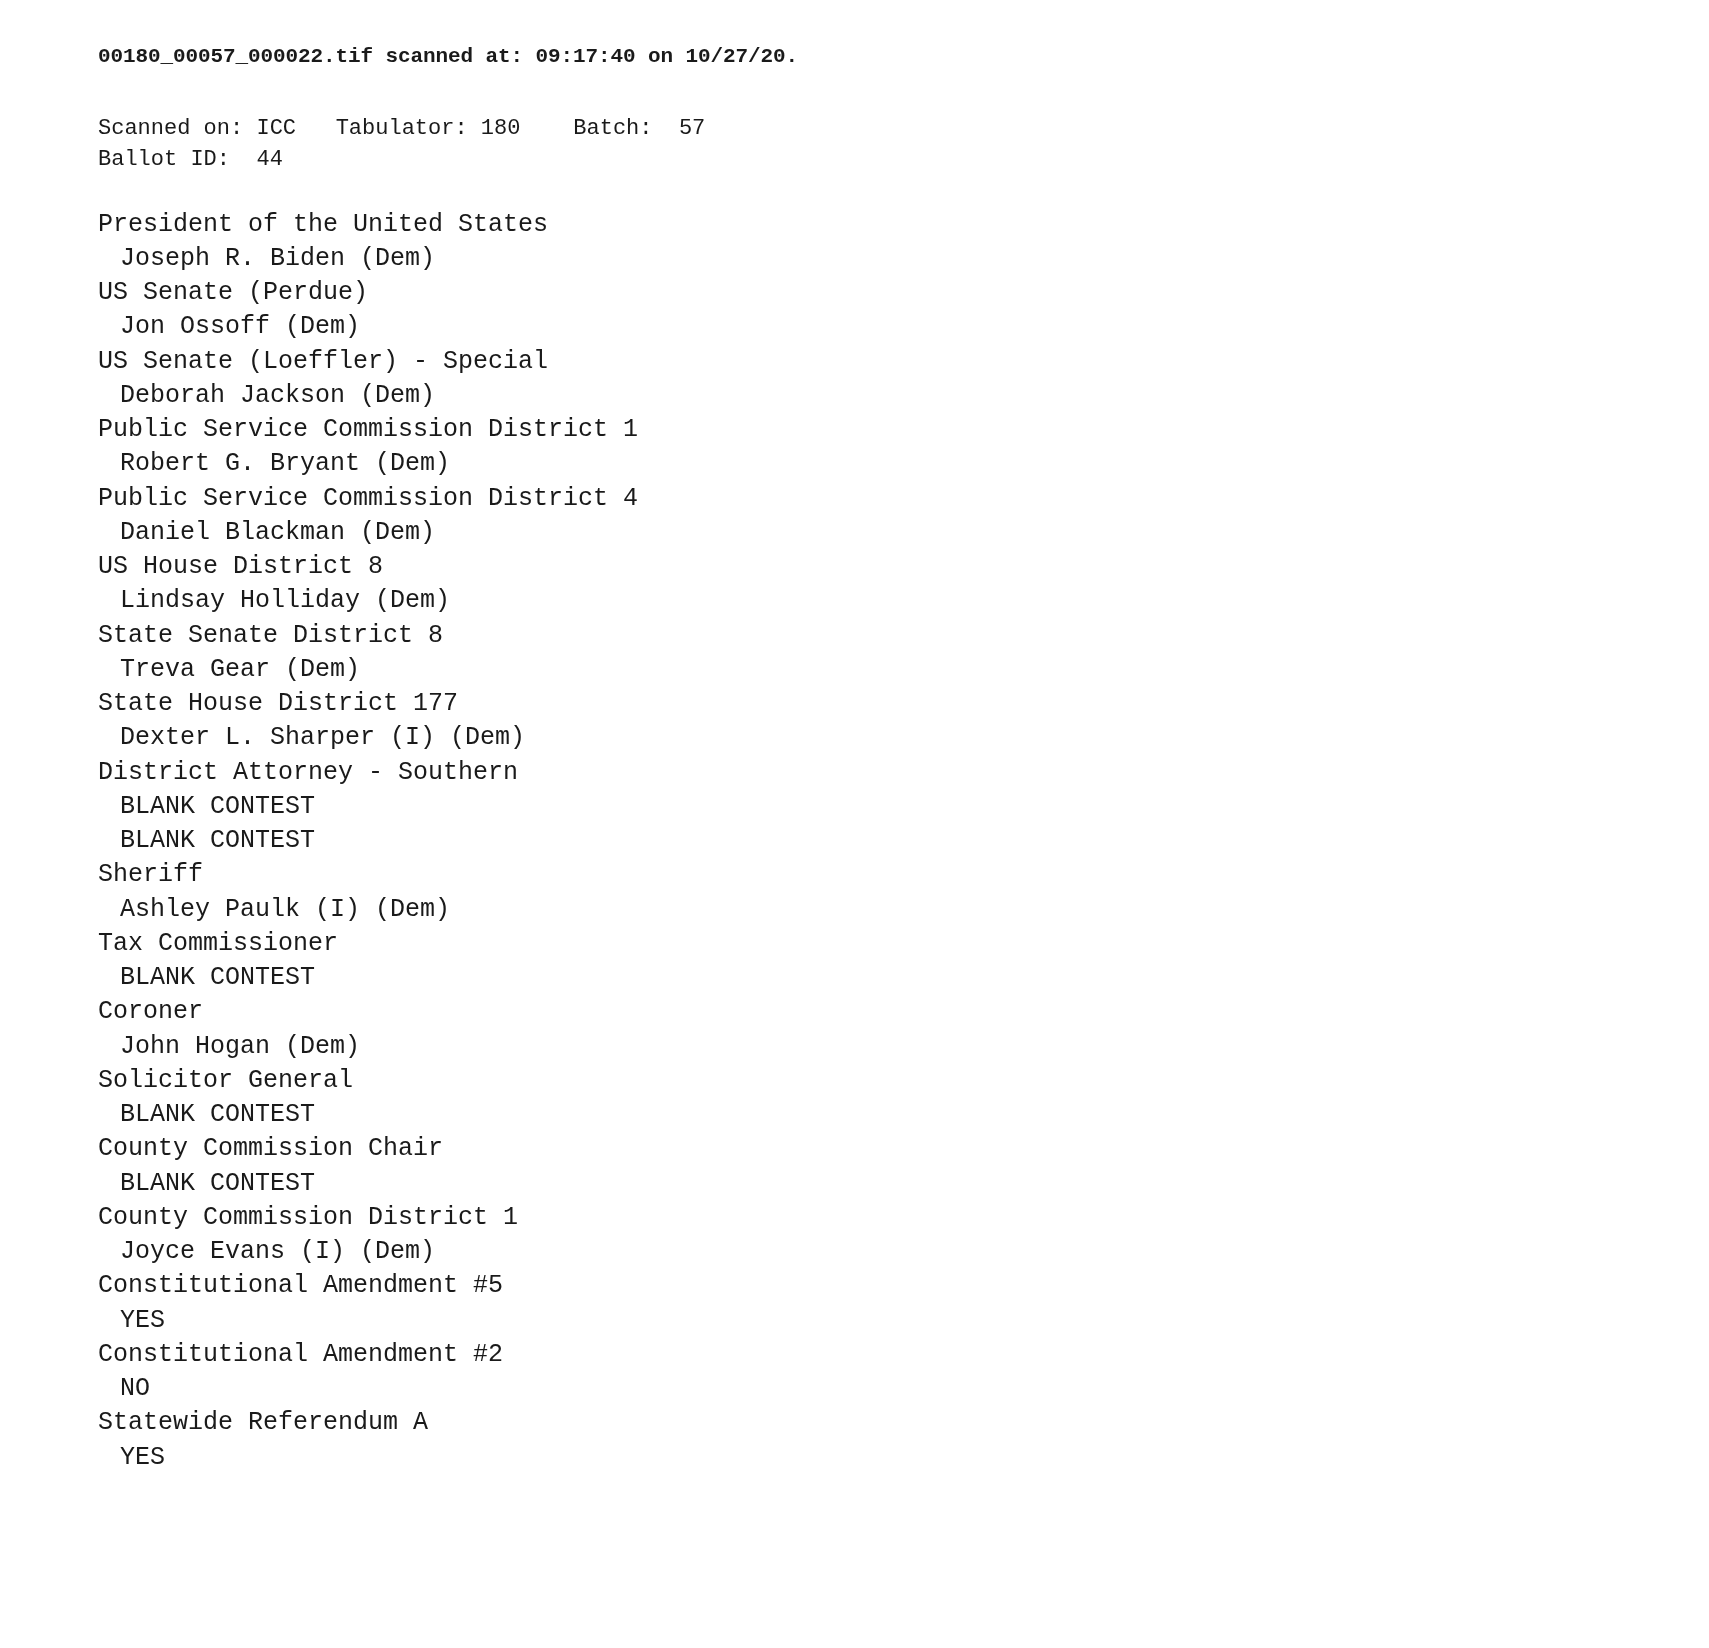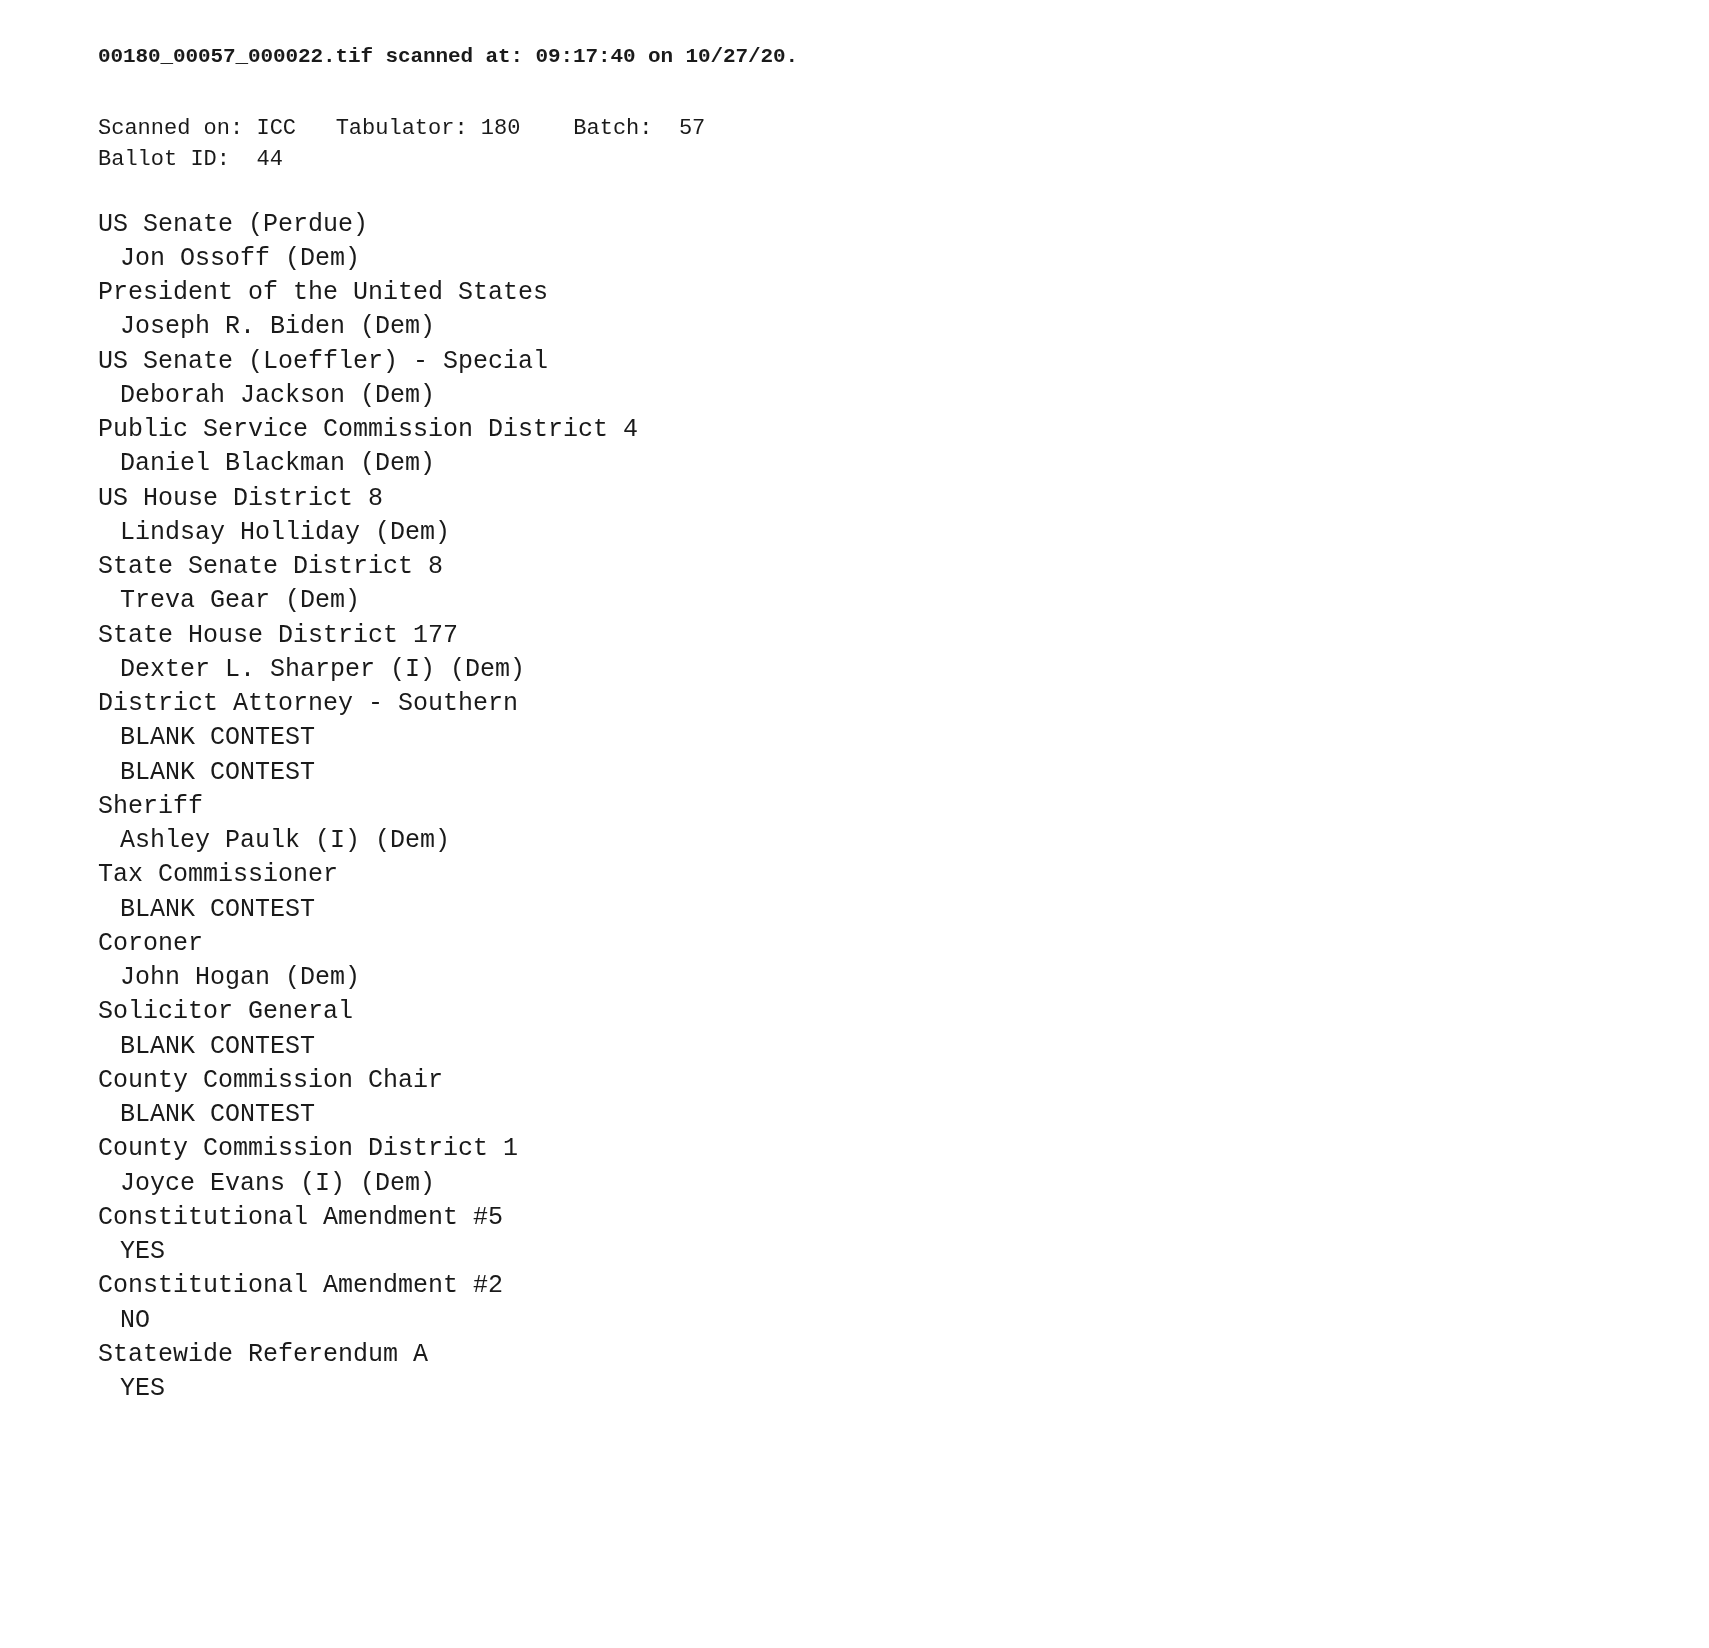--- a/index.html
+++ b/index.html
@@ -55,34 +55,38 @@
 
   <div class="scan-header">00180_00057_000022.tif scanned at: 09:17:40 on 10/27/20.</div>
 
   <div class="meta-block">
     <div class="meta-line">Scanned on: ICC   Tabulator: 180    Batch:  57</div>
     <div class="meta-line">Ballot ID:  44</div>
   </div>
 
   <div class="contests">
   <div class="contest">
-    <div class="contest-title">US Senate (Perdue)</div>
-    <div class="contest-choice">Jon Ossoff (Dem)</div>
+    <div class="contest-title">President of the United States</div>
+    <div class="contest-choice">Joseph R. Biden (Dem)</div>
   </div>
 
   <div class="contest">
-    <div class="contest-title">President of the United States</div>
-    <div class="contest-choice">Joseph R. Biden (Dem)</div>
+    <div class="contest-title">US Senate (Perdue)</div>
+    <div class="contest-choice">Jon Ossoff (Dem)</div>
   </div>
 
   <div class="contest">
     <div class="contest-title">US Senate (Loeffler) - Special</div>
     <div class="contest-choice">Deborah Jackson (Dem)</div>
   </div>
 
+  <div class="contest">
+    <div class="contest-title">Public Service Commission District 1</div>
+    <div class="contest-choice">Robert G. Bryant (Dem)</div>
+  </div>
 
   <div class="contest">
     <div class="contest-title">Public Service Commission District 4</div>
     <div class="contest-choice">Daniel Blackman (Dem)</div>
   </div>
 
   <div class="contest">
     <div class="contest-title">US House District 8</div>
     <div class="contest-choice">Lindsay Holliday (Dem)</div>
   </div>

